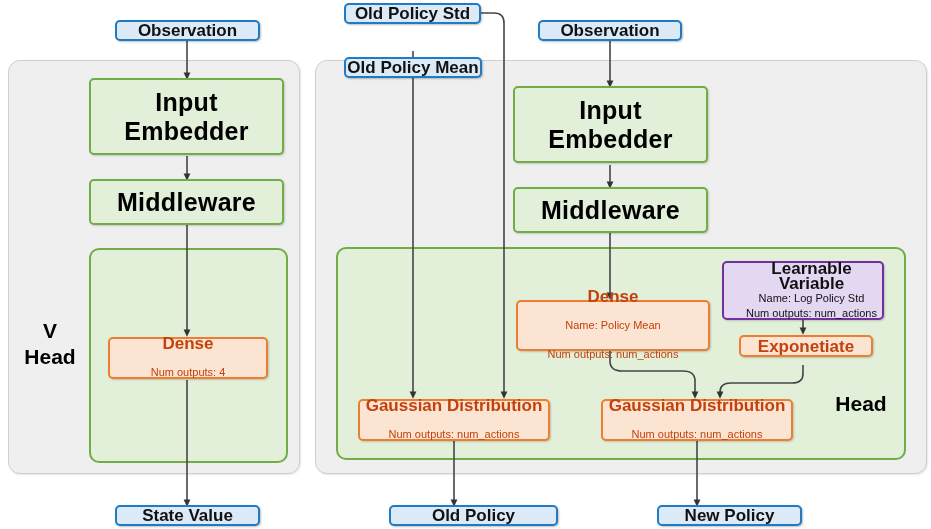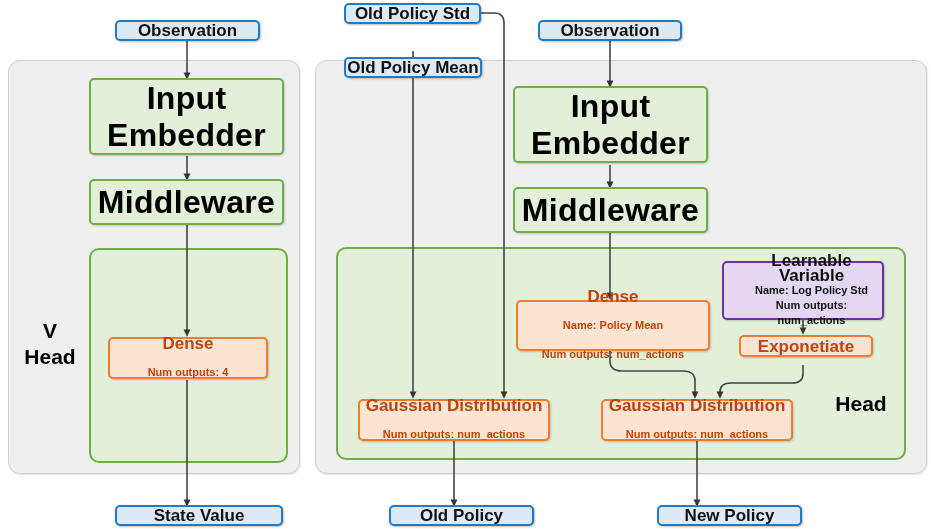--- a/index.html
+++ b/index.html
@@ -17,22 +17,22 @@
   .ioNode{background:#dce9f7;border:2px solid #1f7cc4;border-radius:5px;
           box-shadow:1px 1px 2px rgba(0,0,0,.25);font-size:11.5px;font-weight:bold;color:#111;}
   .blockNode{background:#e2efd9;border:2.5px solid #70ad47;box-shadow:1px 1px 2px rgba(0,0,0,.18);
              font-weight:bold;color:#000;}
   .opNode{background:#fce4d2;border:2.5px solid #ed7d31;box-shadow:1px 1px 2px rgba(0,0,0,.18);
           color:#c2410c;gap:14px;}
   .varNode{background:#e4d7f2;border:2.5px solid #7030a0;box-shadow:1px 1px 2px rgba(0,0,0,.18);
            color:#111;padding-left:17px;}
 
   .t-title{font-size:17px;font-weight:bold;line-height:15px;}
-  .t-sub{font-size:11px;font-weight:bold;line-height:15px;}
-  .bigLabel{font-size:32px;font-weight:bold;letter-spacing:.3px;}
+  .t-sub{font-size:11px;font-weight:normal;line-height:15px;}
+  .bigLabel{font-size:25px;font-weight:bold;letter-spacing:.3px;}
   .groupLabel{position:absolute;text-align:center;font-size:21px;font-weight:bold;color:#000;
               line-height:26px;}
 </style>
 </head>
 <body>
 
 <div id="stage">
 
   <div class="grayGroup" style="left:8px;top:60px;width:290px;height:412px;"></div>
   <div class="greenGroup" style="left:89px;top:248px;width:195px;height:211px;"></div>
@@ -138,25 +138,25 @@
   <div class="node opNode" style="left:358px;top:399px;width:192px;height:42px;">
     <span class="t-title">Gaussian Distribution</span>
     <span class="t-sub">Num outputs: num_actions</span>
   </div>
 
   <div class="node opNode" style="left:601px;top:399px;width:192px;height:42px;">
     <span class="t-title">Gaussian Distribution</span>
     <span class="t-sub">Num outputs: num_actions</span>
   </div>
 
-  <div class="node ioNode" style="left:115px;top:505px;width:168px;height:21px;">
+  <div class="node ioNode" style="left:115px;top:505px;width:145px;height:21px;">
     <span class="t-title">State Value</span>
   </div>
 
-  <div class="node ioNode" style="left:389px;top:505px;width:145px;height:21px;">
+  <div class="node ioNode" style="left:389px;top:505px;width:169px;height:21px;">
     <span class="t-title">Old Policy</span>
   </div>
 
   <div class="node ioNode" style="left:626px;top:505px;width:145px;height:21px;margin-left:31px;">
     <span class="t-title">New Policy</span>
   </div>
 
 </div>
 
 </body></html>

